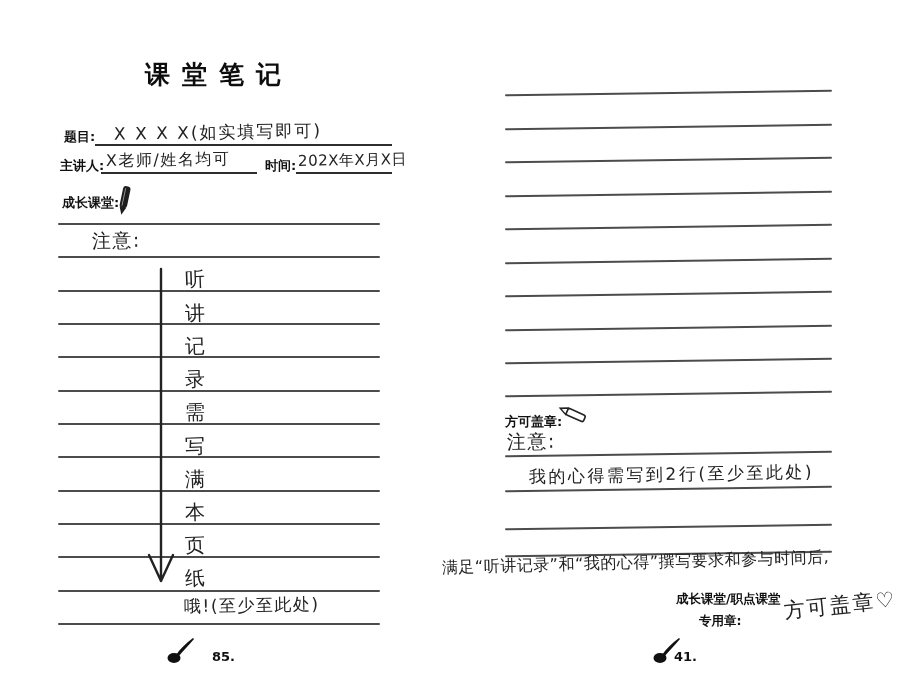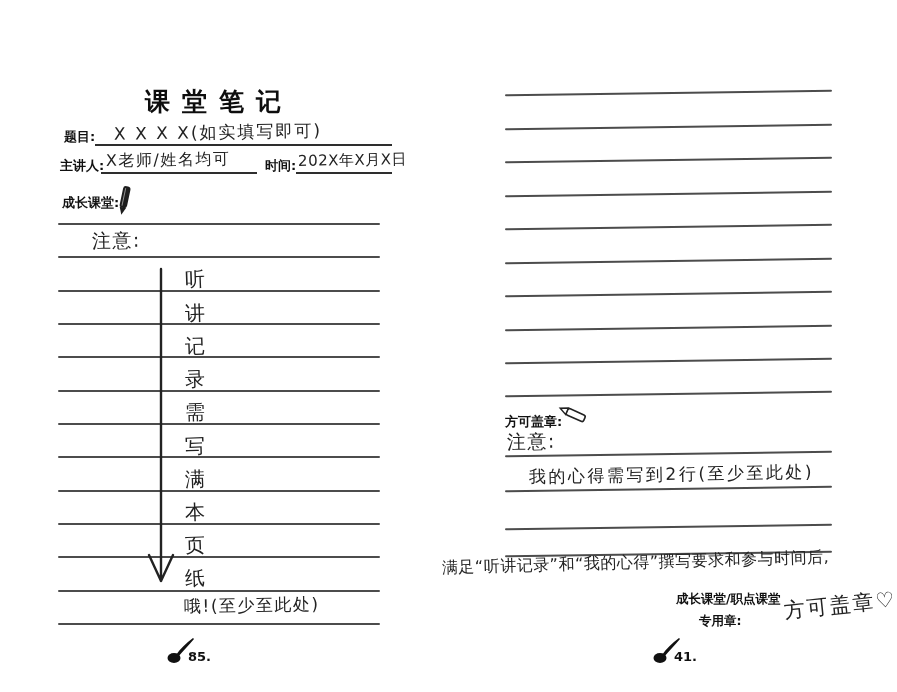--- a/index.html
+++ b/index.html
@@ -29,21 +29,21 @@
   .pagemark{position:absolute;display:flex;align-items:flex-end;}
   .pagemark .num{font-weight:bold;font-size:13px;color:#111;margin-left:-10px;}
   .stamp-label{font-weight:bold;font-size:12.5px;color:#111;white-space:nowrap;}
   svg{display:block;}
 </style>
 </head>
 <body>
 
 <section class="abs" style="left:0;top:0;width:460px;height:692px;">
 
-  <h1 class="abs ptitle" style="left:58px;top:85px;width:322px;">课堂笔记</h1>
+  <h1 class="abs ptitle" style="left:58px;top:58px;width:322px;">课堂笔记</h1>
 
   <span class="abs plabel" style="left:64px;top:128px;">题目:</span>
   <div class="abs ufield" style="left:95px;top:119px;width:297px;height:25px;"></div>
   <span class="abs hand hand-md" style="left:114px;top:121px;letter-spacing:2px;">X X X X(如实填写即可)</span>
 
   <span class="abs plabel" style="left:60px;top:157px;">主讲人:</span>
   <div class="abs ufield" style="left:101px;top:148px;width:156px;height:24px;"></div>
   <span class="abs hand hand-sm" style="left:106px;top:150px;">X老师/姓名均可</span>
   <span class="abs plabel" style="left:248px;top:157px;padding-left:17px;">时间:</span>
   <div class="abs ufield" style="left:296px;top:148px;width:96px;height:24px;"></div>
@@ -88,21 +88,21 @@
   <span class="vchar" style="top:366px;">录</span>
   <span class="vchar" style="top:399px;">需</span>
   <span class="vchar" style="top:433px;">写</span>
   <span class="vchar" style="top:466px;">满</span>
   <span class="vchar" style="top:499px;">本</span>
   <span class="vchar" style="top:532px;">页</span>
   <span class="vchar" style="top:565px;">纸</span>
 
   <span class="abs hand hand-md" style="left:184px;top:594px;">哦!(至少至此处)</span>
 
-  <div class="pagemark" style="left:166px;top:636px;">
+  <div class="pagemark" style="left:166px;top:636px;gap:24px;">
     <span>
       <svg width="32" height="28" viewBox="0 0 32 28">
         <ellipse cx="8" cy="22" rx="6.5" ry="5" fill="#111"></ellipse>
         <path d="M10,19 C14,13 20,7 27,2 L28,3 C23,9 17,15 12,21 Z" fill="#111"></path>
       </svg>
     </span>
     <span class="num">85.</span>
   </div>
 </section>
 

